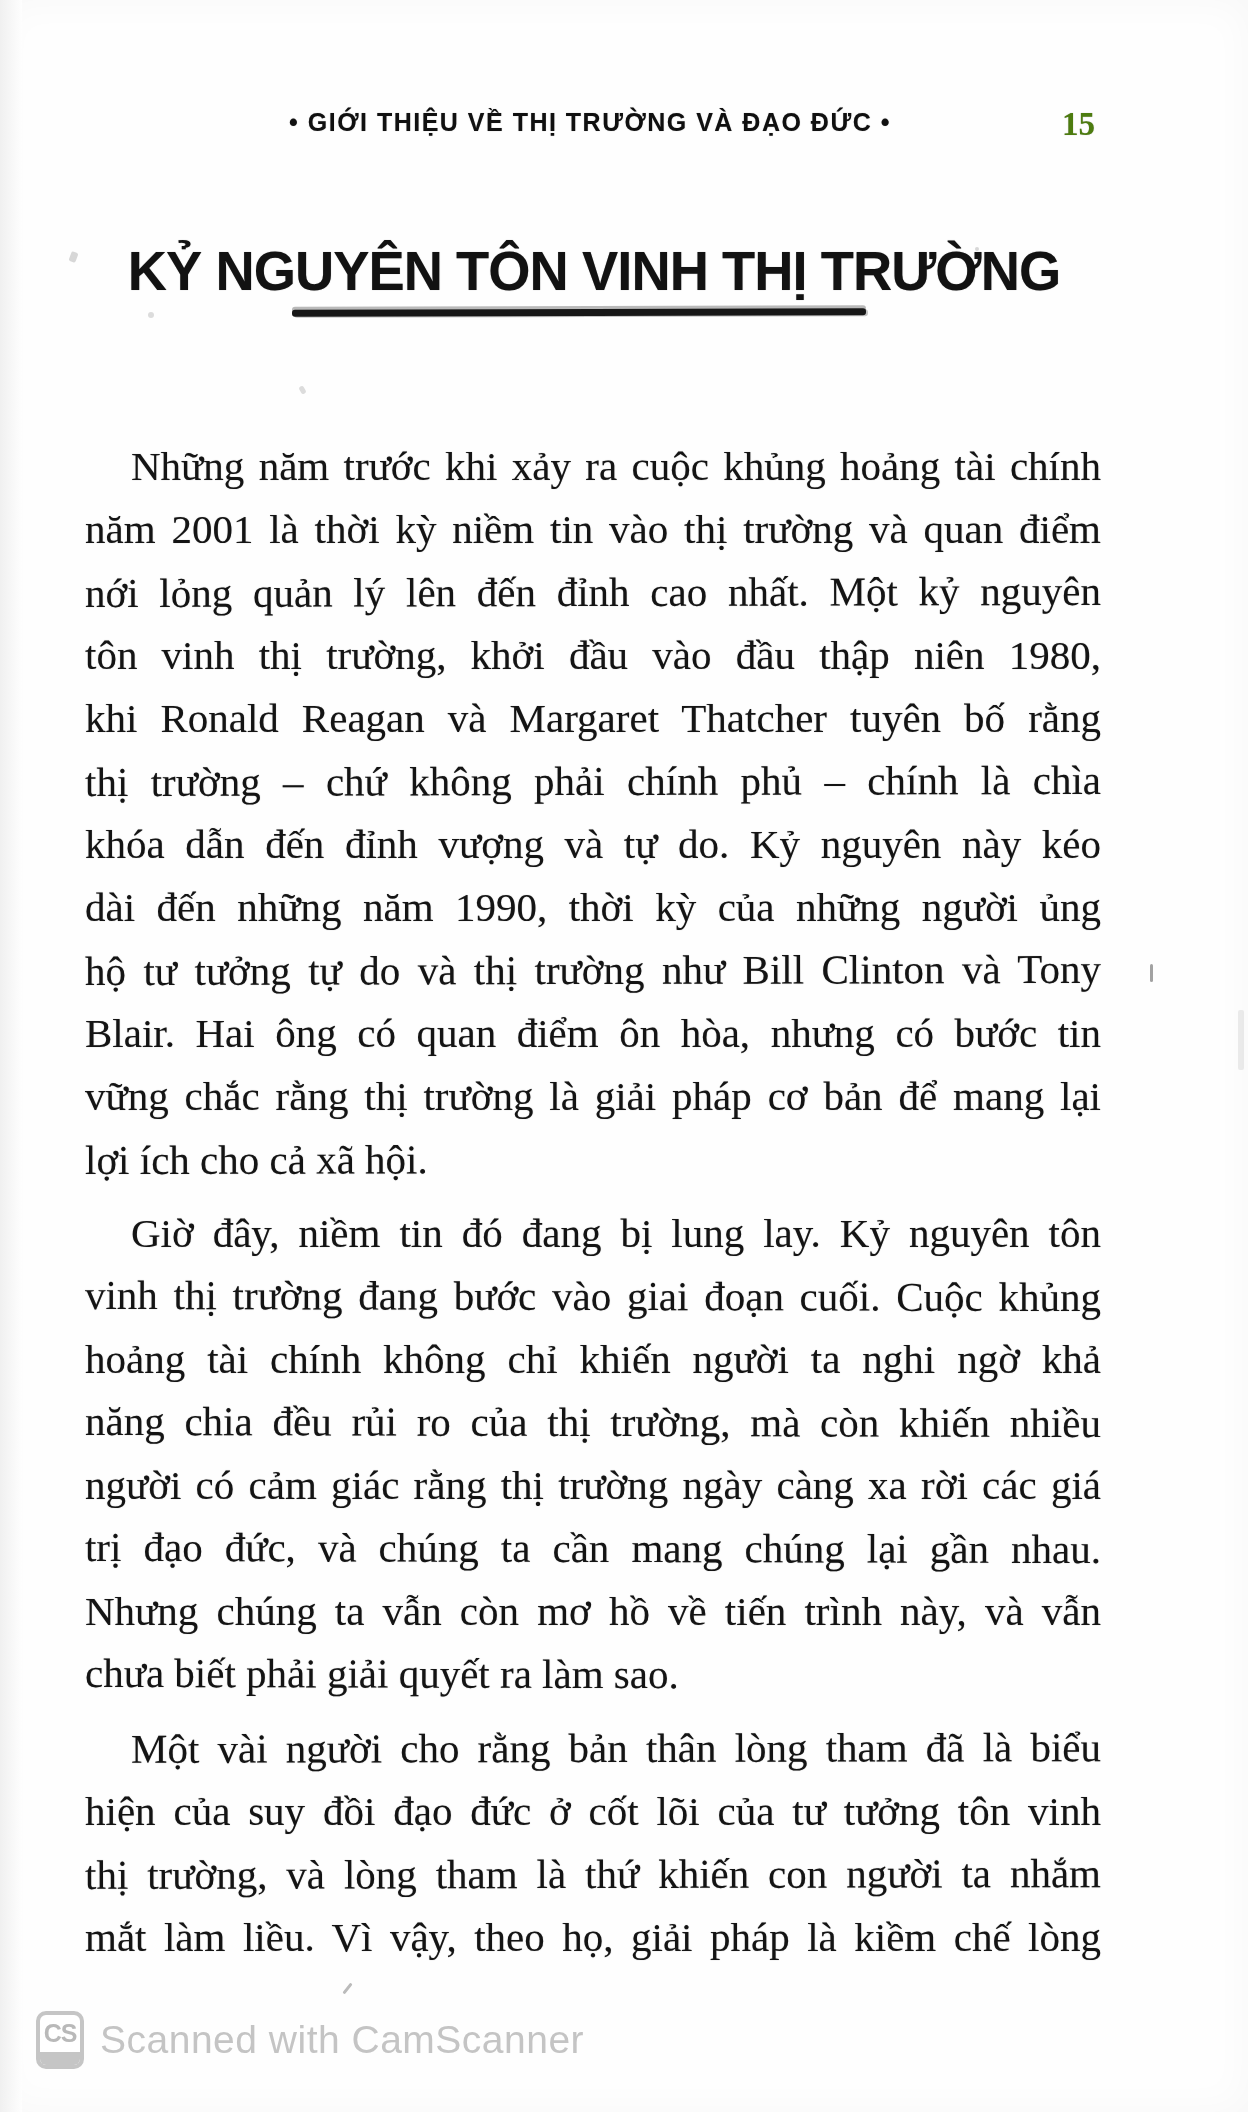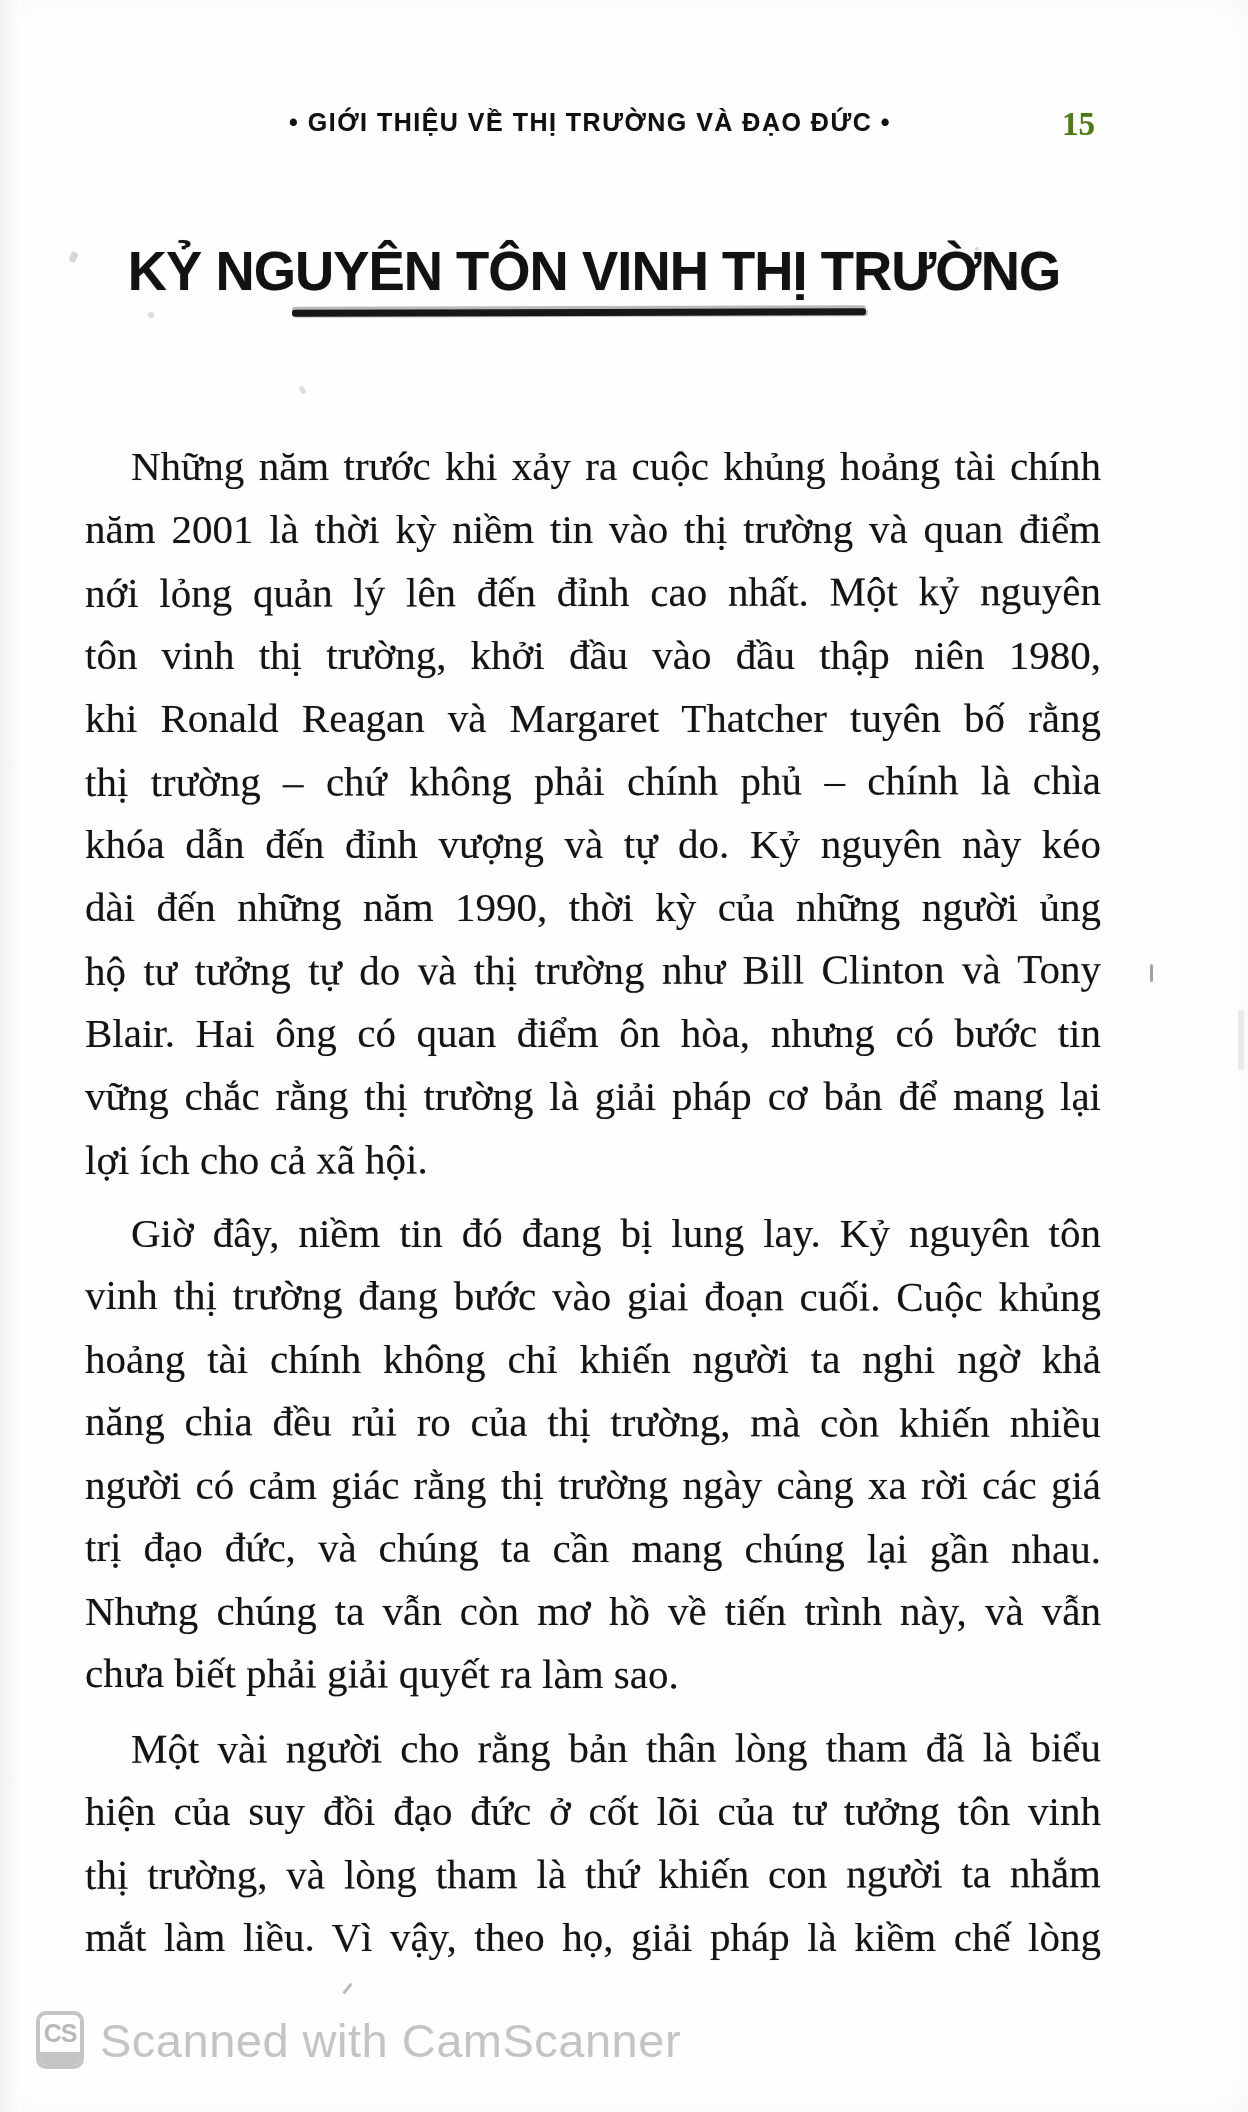--- a/index.html
+++ b/index.html
@@ -75,21 +75,21 @@
   }
   .cs-logo .letters{
     font-family:"Liberation Sans","DejaVu Sans",sans-serif;
     font-weight:700;font-size:25px;line-height:36px;
     color:#b9b9b9;text-align:center;letter-spacing:-1px;border-radius:16px;
   }
   .cs-logo .band{position:absolute;left:0;right:0;bottom:0;height:13px;background:#c5c5c5;}
   .footer-text{
     margin-left:16px;
     font-family:"Liberation Sans","DejaVu Sans",sans-serif;
-    font-size:47px;color:#c4c4c4;letter-spacing:.5px;white-space:nowrap;
+    font-size:39px;color:#c4c4c4;letter-spacing:.5px;white-space:nowrap;
   }
   
   .artifact{position:absolute;background:#8f8f8f;opacity:.45;border-radius:2px;}
   .a1{left:70px;top:252px;width:7px;height:10px;transform:rotate(20deg);opacity:.35;}
   .a2{left:148px;top:312px;width:6px;height:6px;border-radius:50%;opacity:.3;}
   .a3{left:300px;top:386px;width:5px;height:8px;transform:rotate(-30deg);opacity:.3;}
   .a4{left:975px;top:247px;width:4px;height:4px;border-radius:50%;opacity:.35;}
   .a5{left:346px;top:1982px;width:3px;height:13px;transform:rotate(38deg);opacity:.5;background:#777;}
   .a6{left:1150px;top:964px;width:3px;height:18px;opacity:.55;background:#555;}
   .a7{left:1238px;top:1010px;width:6px;height:60px;opacity:.18;background:#999;}

